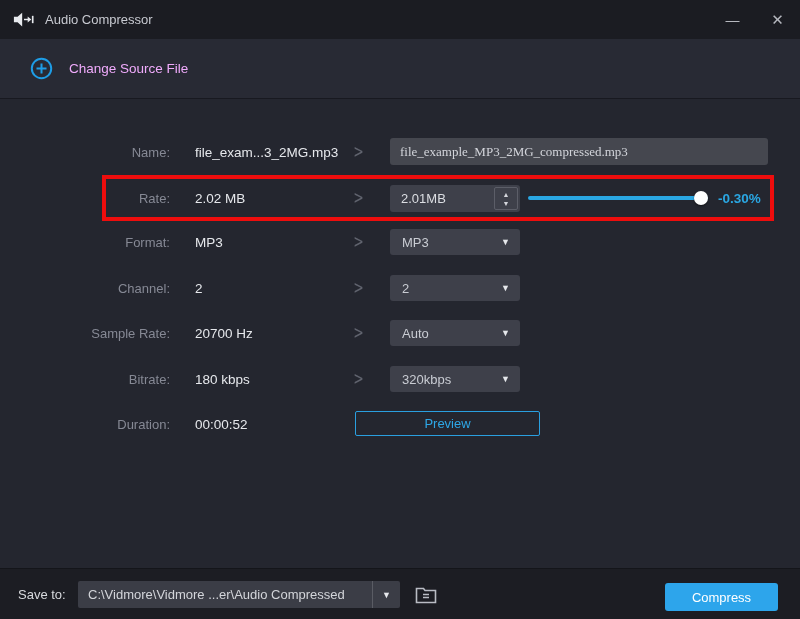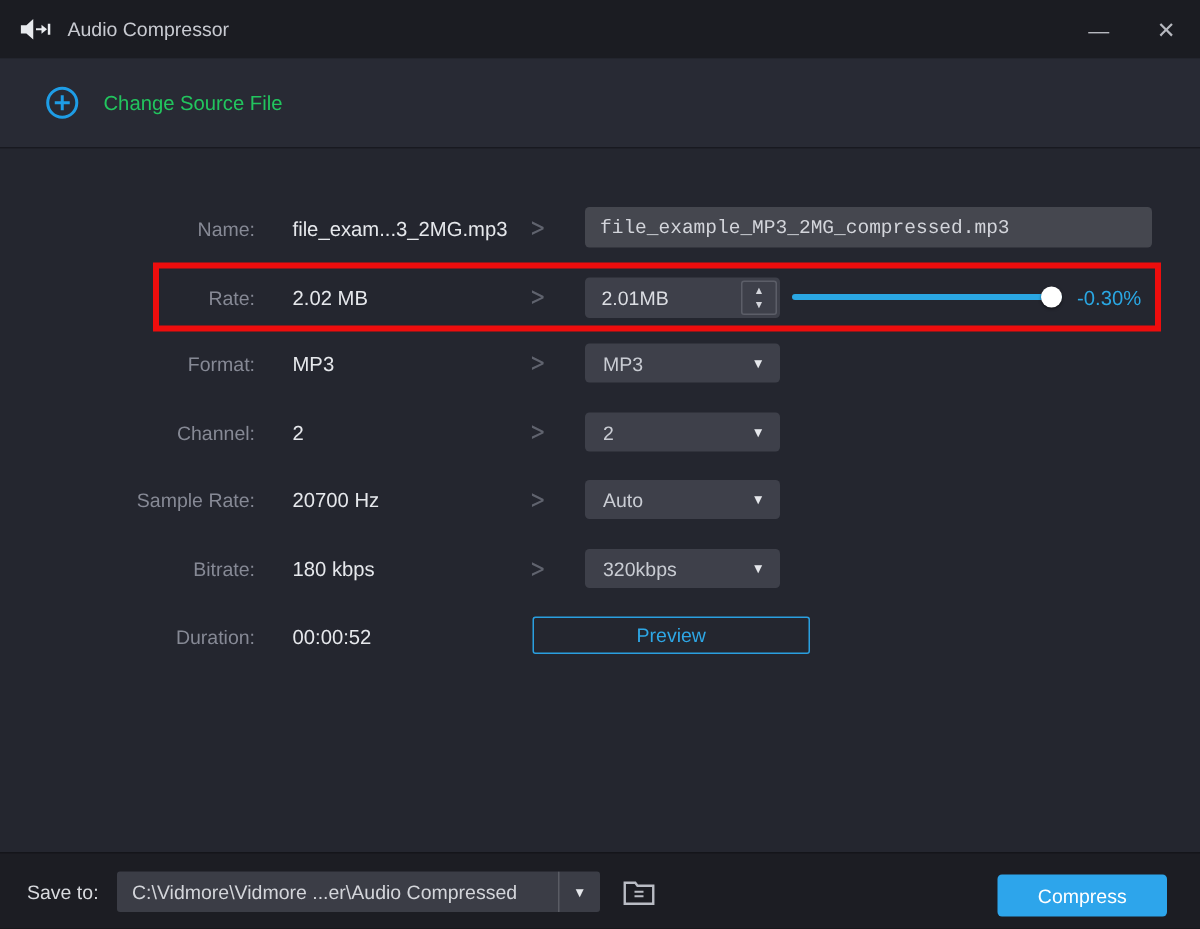--- a/index.html
+++ b/index.html
@@ -35,21 +35,21 @@
   .header {
     position: absolute; top: 39px; left: 0; right: 0; height: 60px;
     background: #282a34;
     border-bottom: 1px solid #181920;
     display: flex; align-items: center;
   }
   .change-source {
     display: flex; align-items: center; margin-left: 30px;
     background: transparent; border: none; cursor: pointer;
   }
-  .change-source .label { margin-left: 16px; font-size: 13.5px; color: #22c55e; }
+  .change-source .label { margin-left: 16px; font-size: 13.5px; color: #f0abfc; }
 
   
   .main { position: absolute; top: 100px; left: 0; right: 0; bottom: 51px; }
   .row { position: absolute; left: 0; right: 0; height: 46px; }
   .row-inner { position: relative; width: 100%; height: 100%; }
   .row-label {
     position: absolute; left: 0; top: 0; width: 170px; height: 100%;
     display: flex; align-items: center; justify-content: flex-end;
     color: #868995; font-size: 13px;
   }
@@ -63,21 +63,21 @@
     display: flex; align-items: center;
     color: #60636e; font-size: 15px; transform: scaleY(1.25);
     font-family: "DejaVu Sans Mono", monospace;
   }
 
   .name-input {
     position: absolute; left: 390px; top: 9px;
     width: 378px; height: 27px;
     background: #45474f; border: none; border-radius: 3px;
     color: #d3d5db; font-size: 13px; padding: 0 10px;
-    font-family: Liberation Mono, monospace;
+    font-family: Liberation Serif, serif;
   }
 
   
   .size-highlight {
     position: absolute; left: 102px; right: 26px; top: 0px; bottom: 0px;
     border: 4px solid #ee0d0d; pointer-events: none; z-index: 5;
   }
   .size-spin {
     position: absolute; left: 390px; top: 10px;
     width: 130px; height: 27px;
@@ -106,21 +106,21 @@
     height: 4px; border-radius: 2px;
   }
   .slider-thumb {
     position: absolute; top: 50%; margin-top: -7px;
     width: 14px; height: 14px; border-radius: 50%;
     background: #ffffff; box-shadow: 0 1px 2px rgba(0,0,0,.5);
   }
   .size-percent {
     position: absolute; left: 718px; top: 0; height: 100%;
     display: flex; align-items: center;
-    font-size: 13.5px; font-weight: normal;
+    font-size: 13.5px; font-weight: bold;
   }
 
   
   .dropdown {
     position: absolute; left: 390px; top: 10px;
     width: 130px; height: 26px;
     background: #3e404a; border-radius: 3px;
     display: flex; align-items: center; cursor: pointer;
   }
   .dropdown .sel { padding-left: 12px; font-size: 13px; color: #c9ccd3; }

